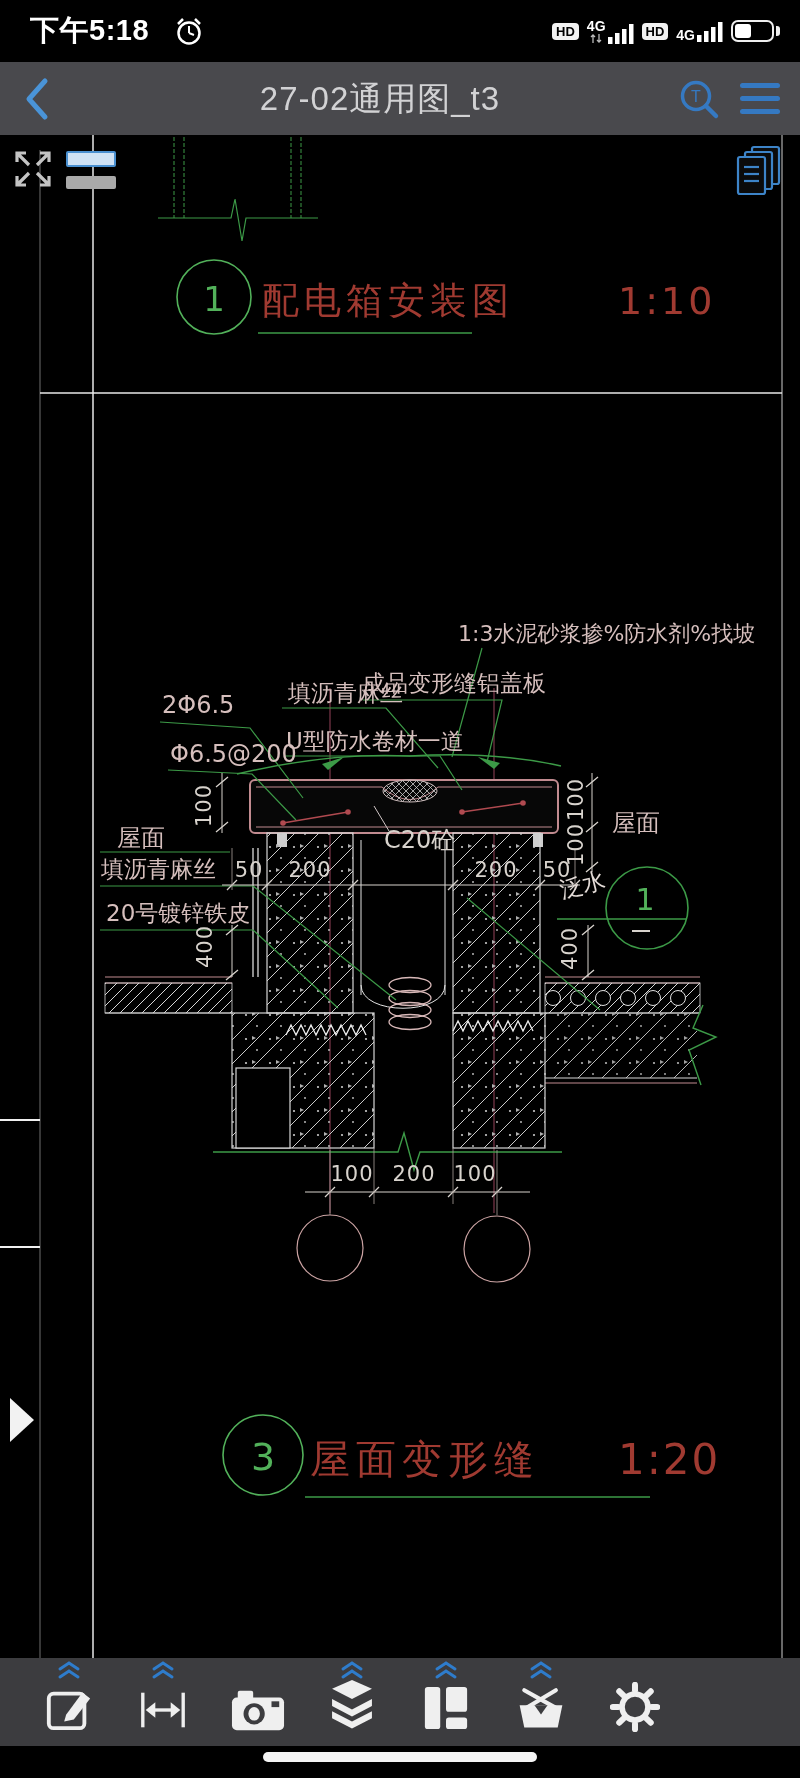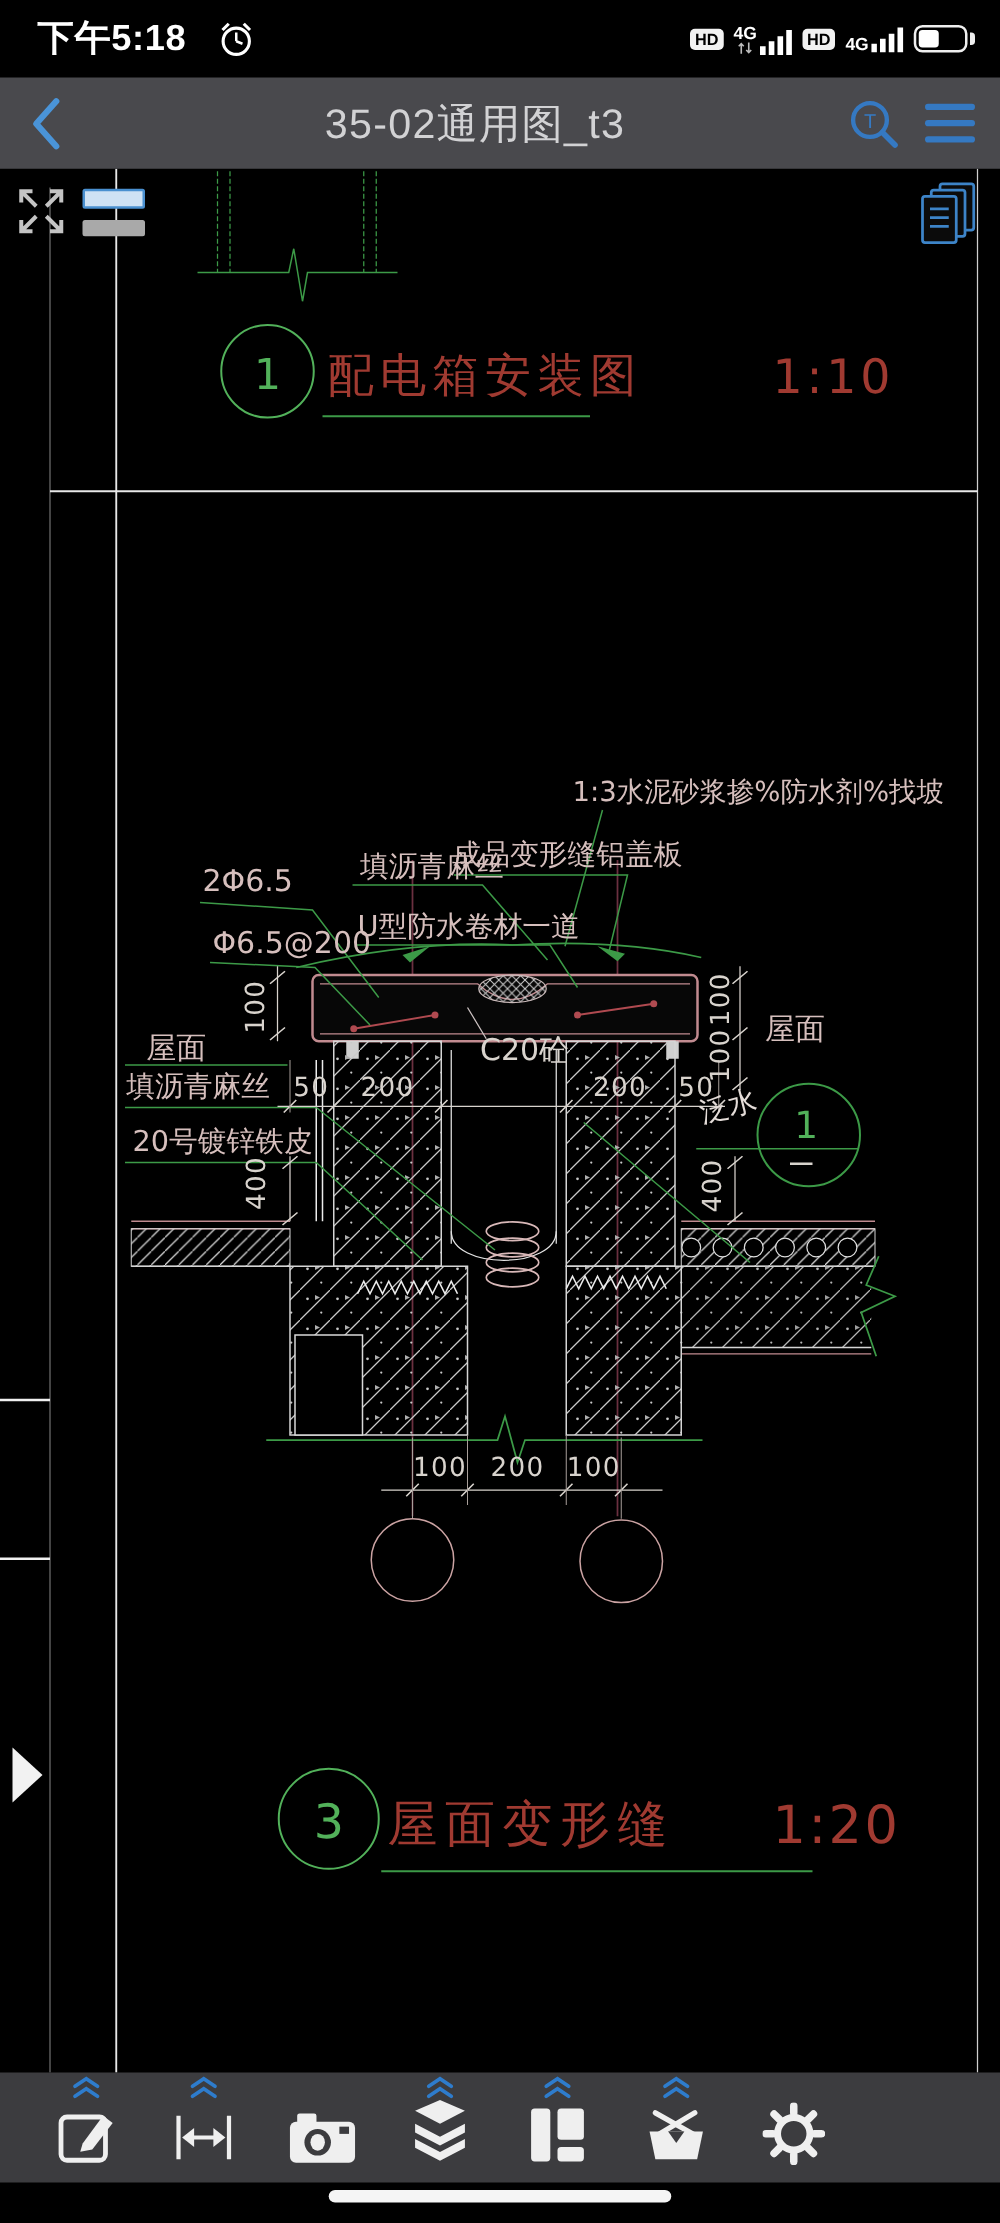--- a/index.html
+++ b/index.html
@@ -312,21 +312,21 @@
       <div class="battery">
         <div class="batt-body">
             <div class="batt-fill"></div>
           </div>
         <div class="batt-tip"></div>
       </div>
     </div>
   </header>
 
   <nav class="nav-bar">
-    <div class="nav-title">35-02通用图_t3</div>
+    <div class="nav-title">27-02通用图_t3</div>
     <button class="nav-btn nav-back">
       <svg width="30" height="46" viewBox="0 0 30 46">
         <polyline points="24,5 8,23 24,41" stroke="#4a94d8" stroke-width="5" fill="none" stroke-linecap="round" stroke-linejoin="round"></polyline>
       </svg>
     </button>
     <button class="nav-btn nav-search">
       <svg width="46" height="46" viewBox="0 0 46 46">
         <circle cx="20" cy="20" r="13.5" stroke="#3579c2" stroke-width="3.5" fill="none"></circle>
         <text x="20" y="26" font-size="16" fill="#3579c2" text-anchor="middle">T</text>
         <line x1="30" y1="30" x2="40" y2="40" stroke="#3579c2" stroke-width="4.5" stroke-linecap="round"></line>

